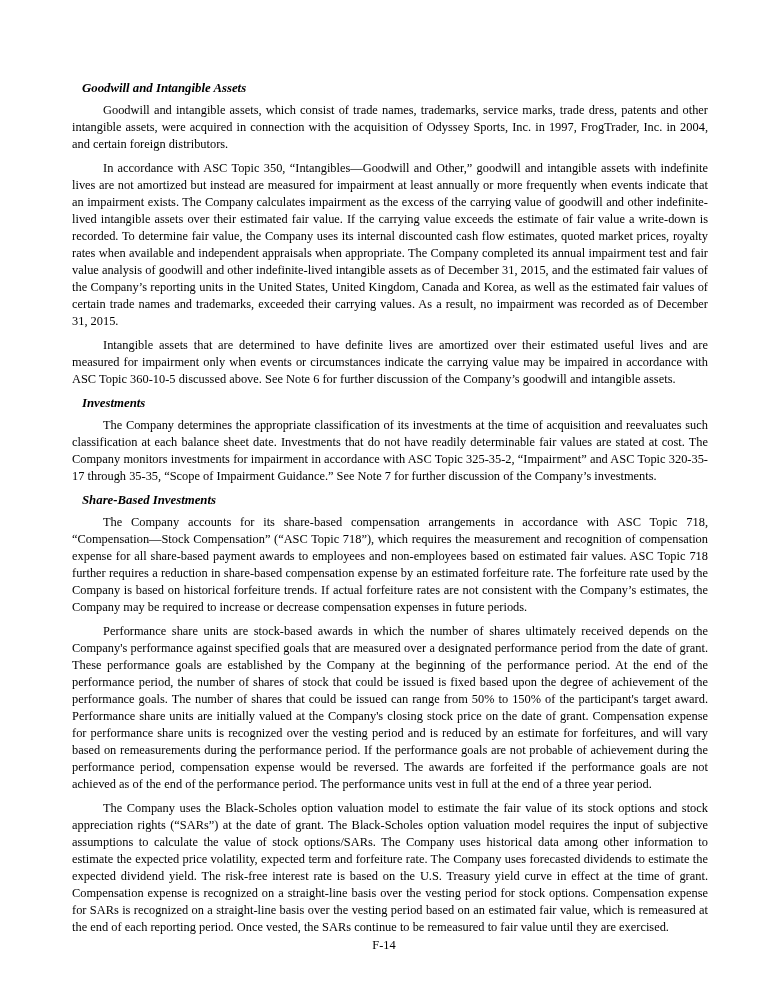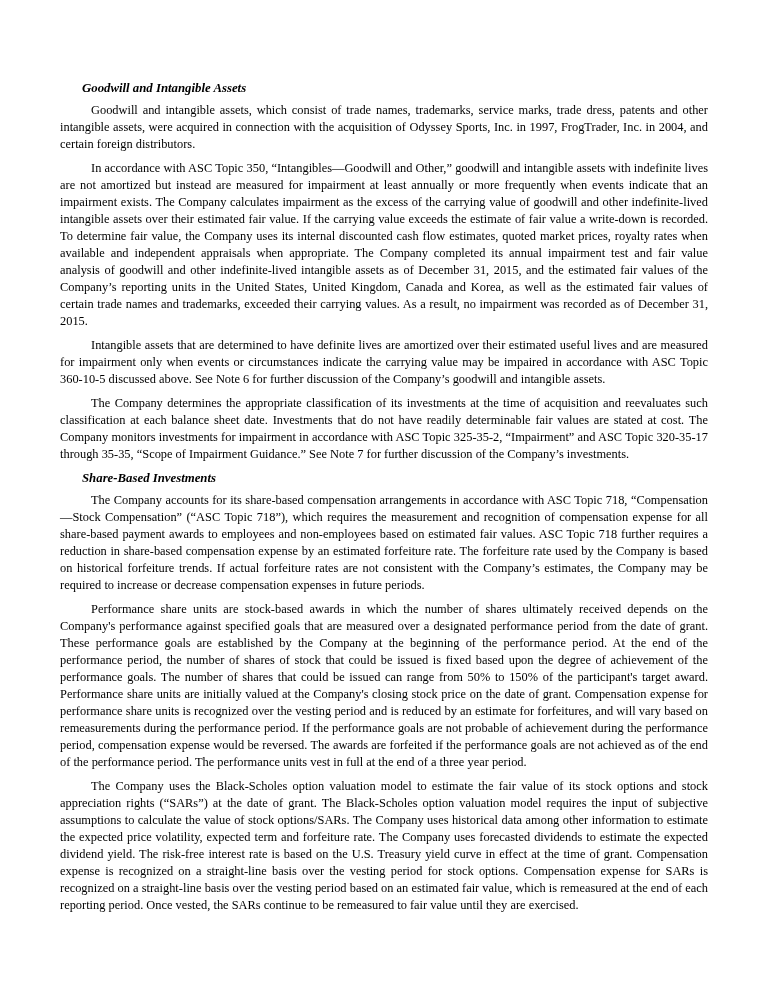--- a/index.html
+++ b/index.html
@@ -21,21 +21,21 @@
     overflow: hidden;
   }
   .sec-heading {
     font-size: 12.8px;
     font-weight: bold;
     font-style: italic;
     margin: 6px 0 5px 22px;
     line-height: 17px;
   }
   .page p {
-    margin: 0 0 7px 0;
+    margin: 0 0 7px 12px;
     text-align: justify;
     text-indent: 31px;
   }
   .page-footer {
     position: absolute;
     left: 0;
     top: 937px;
     width: 100%;
     text-align: center;
   }
@@ -46,24 +46,26 @@
 <div class="page">
 
   <section>
     <h3 class="sec-heading">Goodwill and Intangible Assets</h3>
     <p>Goodwill and intangible assets, which consist of trade names, trademarks, service marks, trade dress, patents and other intangible assets, were acquired in connection with the acquisition of Odyssey Sports, Inc. in 1997, FrogTrader, Inc. in 2004, and certain foreign distributors.</p>
     <p>In accordance with ASC Topic 350, “Intangibles—Goodwill and Other,” goodwill and intangible assets with indefinite lives are not amortized but instead are measured for impairment at least annually or more frequently when events indicate that an impairment exists. The Company calculates impairment as the excess of the carrying value of goodwill and other indefinite-lived intangible assets over their estimated fair value. If the carrying value exceeds the estimate of fair value a write-down is recorded. To determine fair value, the Company uses its internal discounted cash flow estimates, quoted market prices, royalty rates when available and independent appraisals when appropriate. The Company completed its annual impairment test and fair value analysis of goodwill and other indefinite-lived intangible assets as of December 31, 2015, and the estimated fair values of the Company’s reporting units in the United States, United Kingdom, Canada and Korea, as well as the estimated fair values of certain trade names and trademarks, exceeded their carrying values. As a result, no impairment was recorded as of December 31, 2015.</p>
     <p>Intangible assets that are determined to have definite lives are amortized over their estimated useful lives and are measured for impairment only when events or circumstances indicate the carrying value may be impaired in accordance with ASC Topic 360-10-5 discussed above. See Note 6 for further discussion of the Company’s goodwill and intangible assets.</p>
   </section>
 
   <section>
+    <h3 class="sec-heading">Investments</h3>
     <p>The Company determines the appropriate classification of its investments at the time of acquisition and reevaluates such classification at each balance sheet date. Investments that do not have readily determinable fair values are stated at cost. The Company monitors investments for impairment in accordance with ASC Topic 325-35-2, “Impairment” and ASC Topic 320-35-17 through 35-35, “Scope of Impairment Guidance.” See Note 7 for further discussion of the Company’s investments.</p>
   </section>
 
   <section>
     <h3 class="sec-heading">Share-Based Investments</h3>
     <p>The Company accounts for its share-based compensation arrangements in accordance with ASC Topic 718, “Compensation—Stock Compensation” (“ASC Topic 718”), which requires the measurement and recognition of compensation expense for all share-based payment awards to employees and non-employees based on estimated fair values. ASC Topic 718 further requires a reduction in share-based compensation expense by an estimated forfeiture rate. The forfeiture rate used by the Company is based on historical forfeiture trends. If actual forfeiture rates are not consistent with the Company’s estimates, the Company may be required to increase or decrease compensation expenses in future periods.</p>
     <p>Performance share units are stock-based awards in which the number of shares ultimately received depends on the Company's performance against specified goals that are measured over a designated performance period from the date of grant. These performance goals are established by the Company at the beginning of the performance period. At the end of the performance period, the number of shares of stock that could be issued is fixed based upon the degree of achievement of the performance goals. The number of shares that could be issued can range from 50% to 150% of the participant's target award. Performance share units are initially valued at the Company's closing stock price on the date of grant. Compensation expense for performance share units is recognized over the vesting period and is reduced by an estimate for forfeitures, and will vary based on remeasurements during the performance period. If the performance goals are not probable of achievement during the performance period, compensation expense would be reversed. The awards are forfeited if the performance goals are not achieved as of the end of the performance period. The performance units vest in full at the end of a three year period.</p>
     <p>The Company uses the Black-Scholes option valuation model to estimate the fair value of its stock options and stock appreciation rights (“SARs”) at the date of grant. The Black-Scholes option valuation model requires the input of subjective assumptions to calculate the value of stock options/SARs. The Company uses historical data among other information to estimate the expected price volatility, expected term and forfeiture rate. The Company uses forecasted dividends to estimate the expected dividend yield. The risk-free interest rate is based on the U.S. Treasury yield curve in effect at the time of grant. Compensation expense is recognized on a straight-line basis over the vesting period for stock options. Compensation expense for SARs is recognized on a straight-line basis over the vesting period based on an estimated fair value, which is remeasured at the end of each reporting period. Once vested, the SARs continue to be remeasured to fair value until they are exercised.</p>
   </section>
 
+  <div class="page-footer">F-14</div>
 
 </div>
 
 </body></html>

